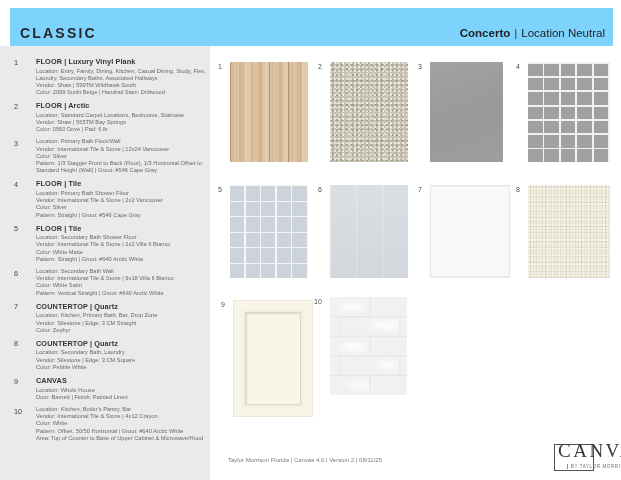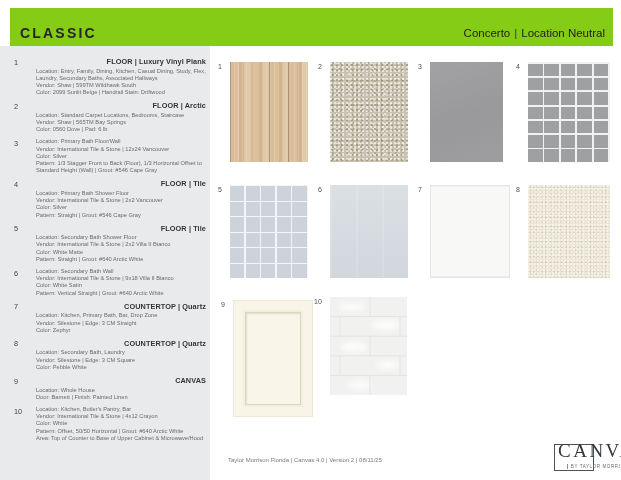--- a/index.html
+++ b/index.html
@@ -4,36 +4,36 @@
 <style>
   html,body{margin:0;padding:0;}
   body{
     width:621px;height:480px;position:relative;overflow:hidden;
     background:#ffffff;font-family:"Liberation Sans",sans-serif;
     -webkit-font-smoothing:antialiased;
   }
   
   .header{
     position:absolute;left:10px;top:8px;right:8px;height:49px;
-    background:#84cc16;display:flex;align-items:center;justify-content:space-between;
+    background:#7dd3fc;display:flex;align-items:center;justify-content:space-between;
     box-sizing:border-box;padding:0 8px 0 10px;
   }
   .collection{font-size:14px;font-weight:bold;letter-spacing:2.2px;color:#262628;}
   .scheme{font-size:11.5px;color:#222224;}
-  .scheme .b{font-weight:normal;}
+  .scheme .b{font-weight:bold;}
   .scheme .sep{margin:0 4px;color:#3a3a3c;}
   
   .sidebar{
     position:absolute;left:0;top:46px;width:210px;bottom:0;
     background:#e9eaeb;box-sizing:border-box;padding:11px 4px 0 14px;
   }
   .spec-item{display:flex;margin-bottom:5px;}
   .spec-num{flex:none;width:22px;font-size:7.3px;color:#434345;padding-top:.5px;}
   .spec-body{flex:1;min-width:0;}
-  .spec-title{font-size:7.3px;font-weight:bold;color:#343436;letter-spacing:.1px;margin-bottom:1.5px;text-align:right;}
+  .spec-title{font-size:7.3px;font-weight:bold;color:#343436;letter-spacing:.1px;margin-bottom:1.5px;}
   .spec-line{font-size:5.7px;line-height:7.2px;color:#6a6a6c;}
   
   .board{position:absolute;left:210px;top:46px;right:0;bottom:0;background:#ffffff;}
   .swatch{position:absolute;box-sizing:border-box;}
   .swatch-num{position:absolute;font-size:7px;color:#4c4c4e;}
   
   .s1{left:20px;top:16px;width:78px;height:100px;
     background-color:#d8bd9a;
     background-image:
       repeating-linear-gradient(90deg,rgba(125,95,60,.45) 0 .8px,transparent .8px 19.5px),

